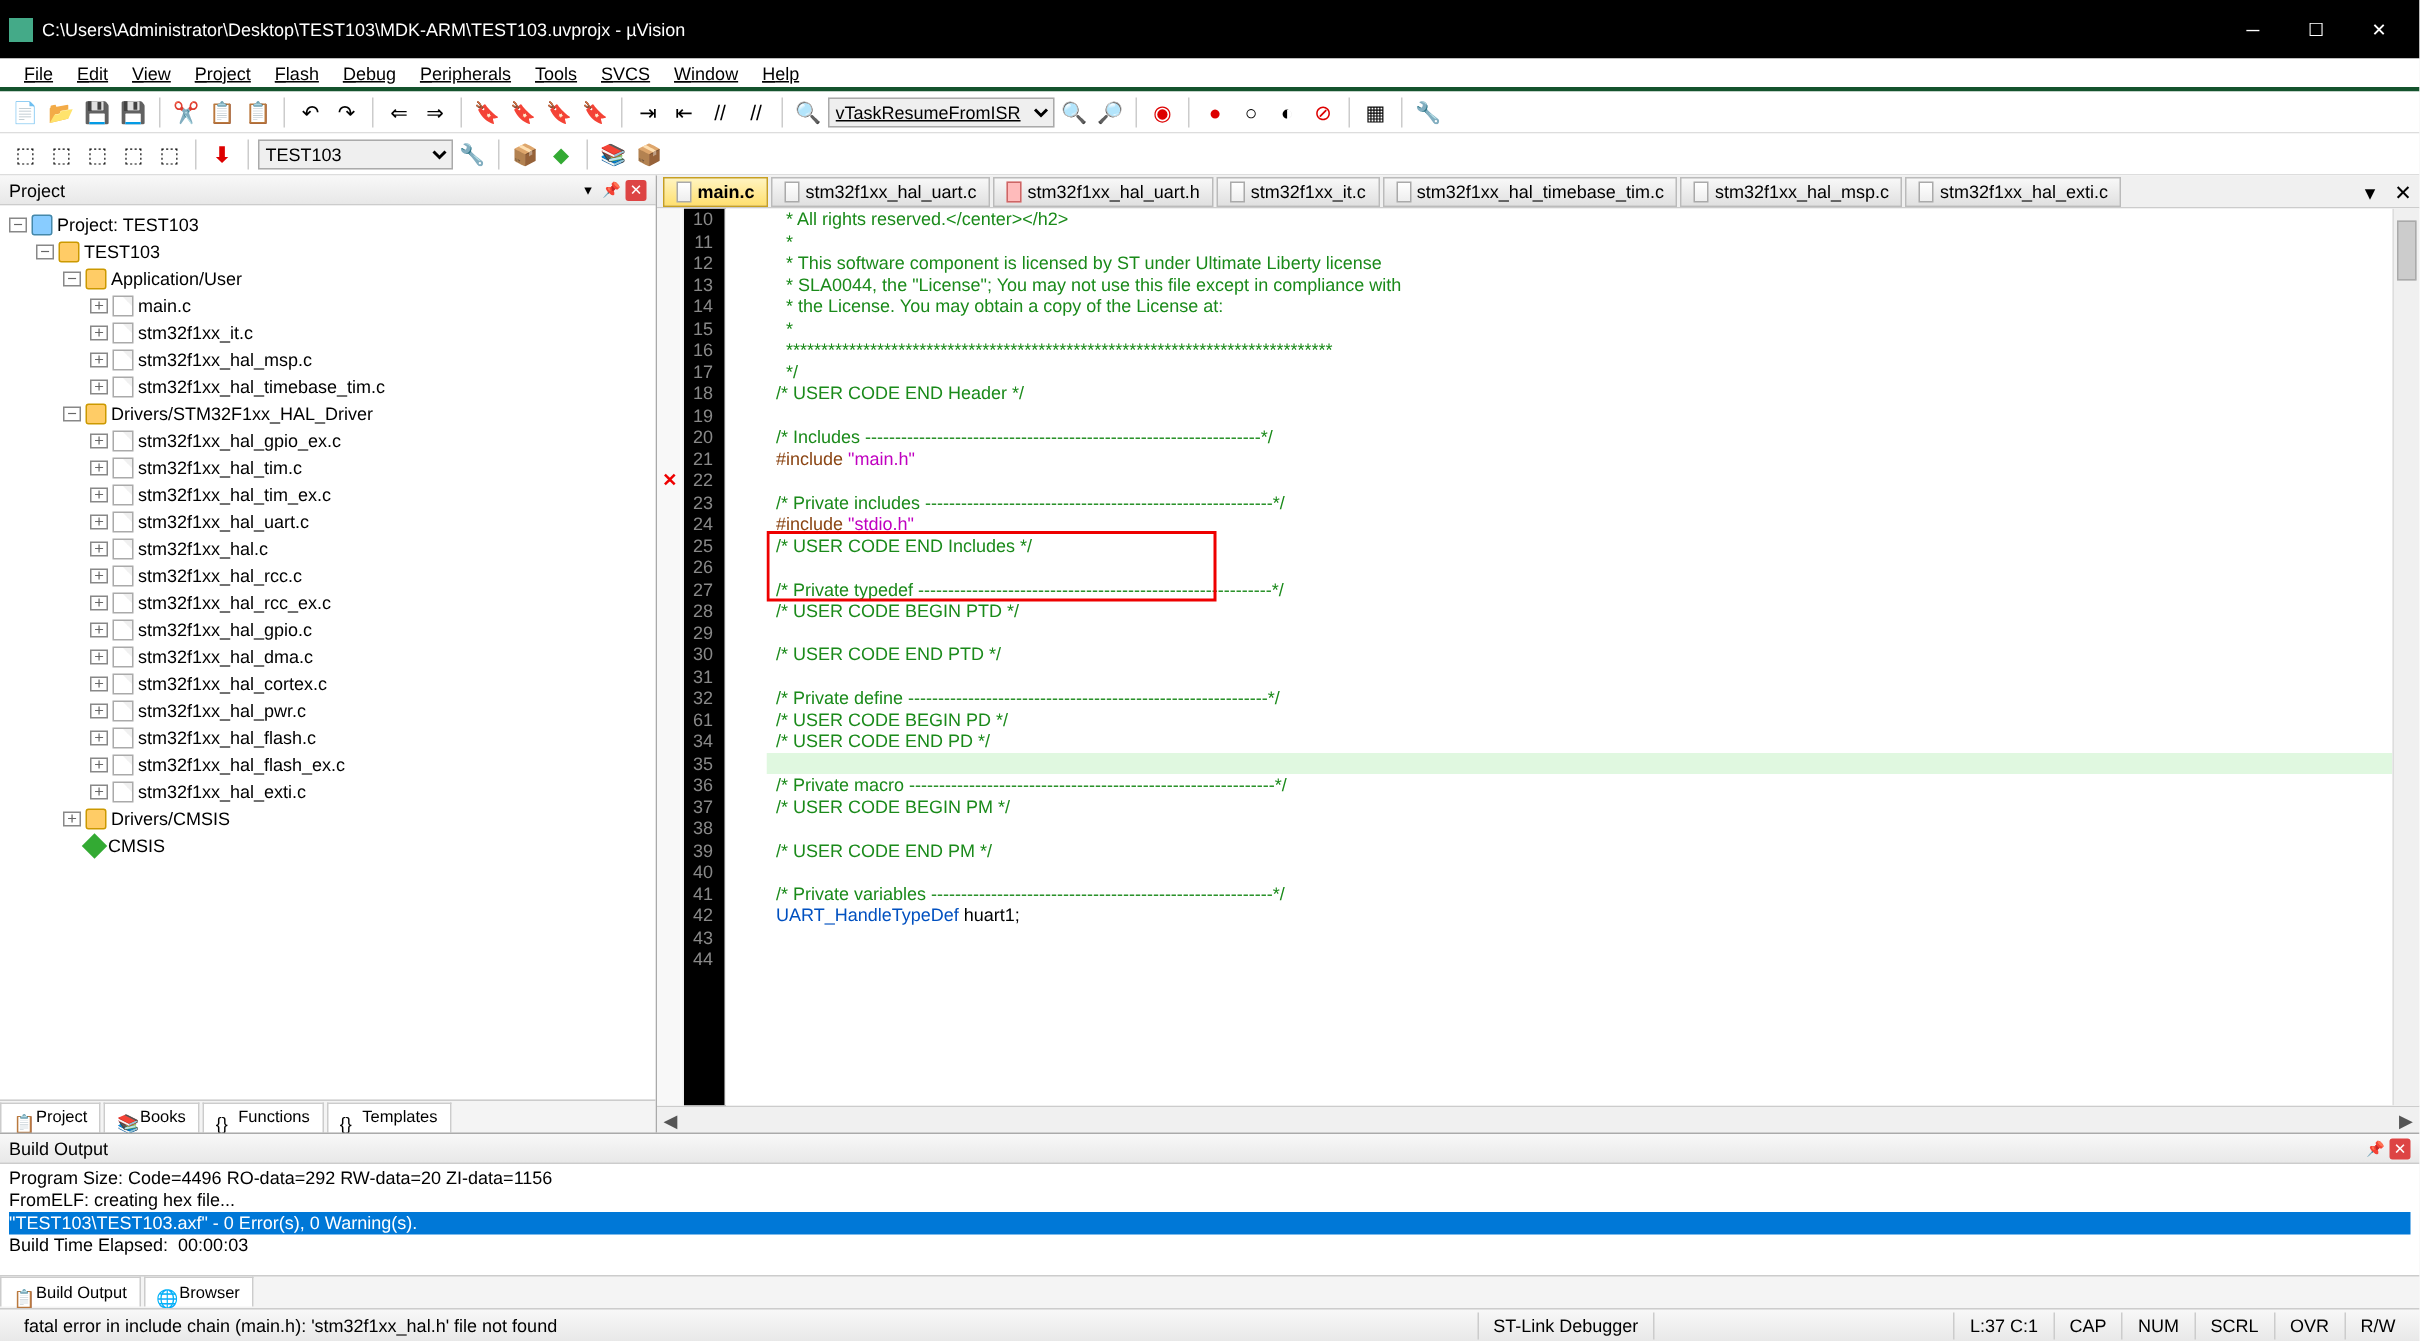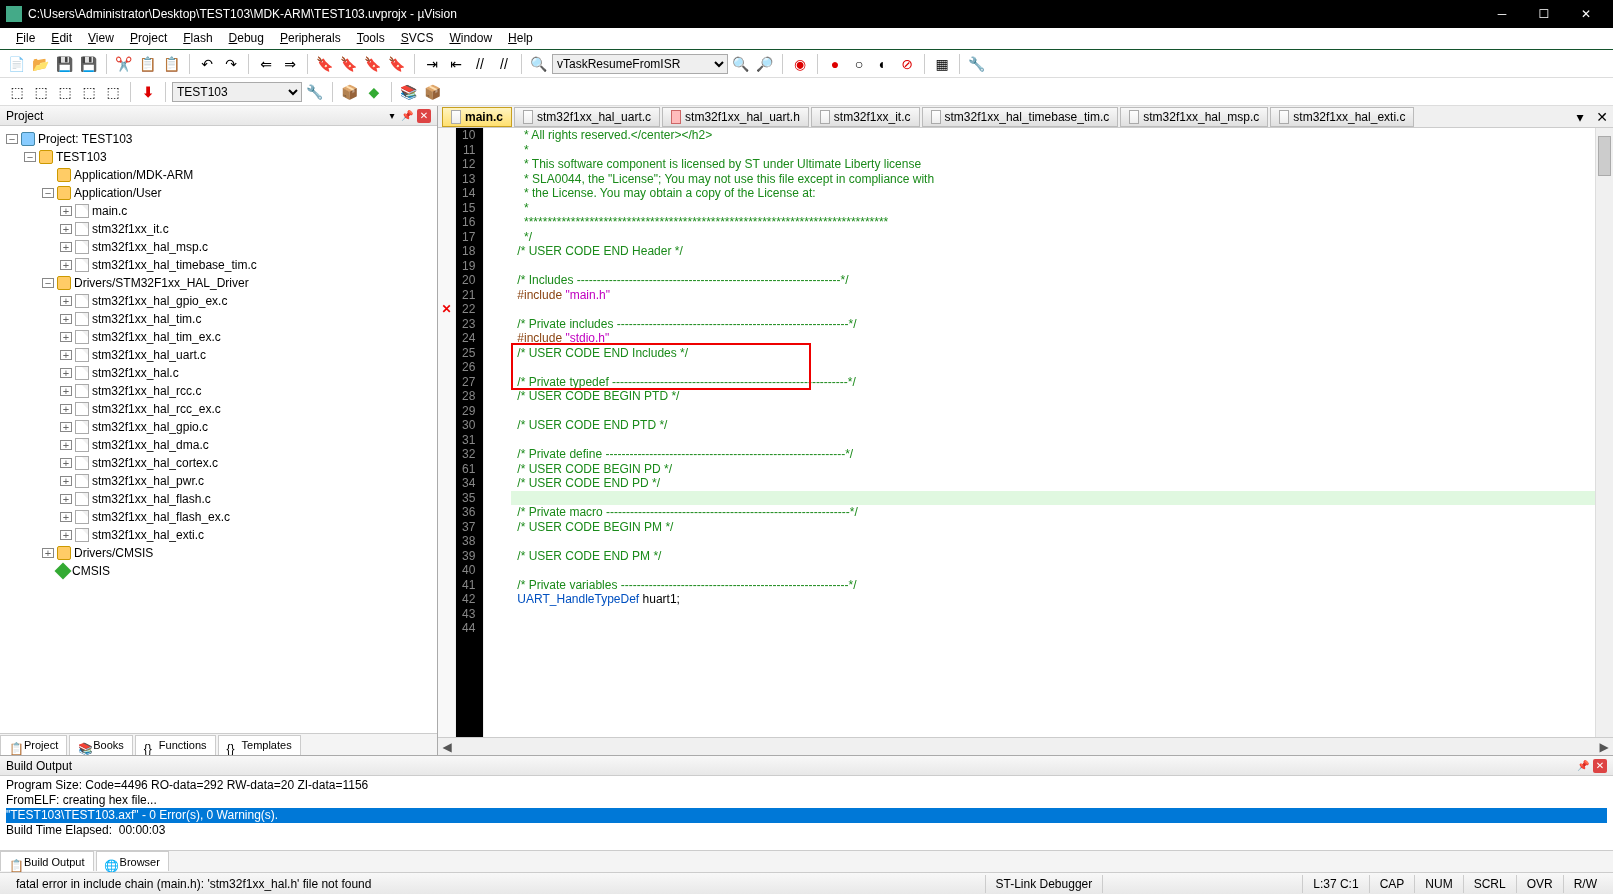--- a/index.html
+++ b/index.html
@@ -1,21 +1,21 @@
 <!DOCTYPE html>
 <html><head>
 <meta charset="utf-8">
 <style>
 * { margin:0; padding:0; box-sizing:border-box; font-family:"Segoe UI",Tahoma,sans-serif; font-size:12px; }
 body { background:#f0f0f0; width:1613px; height:894px; overflow:hidden; display:flex; flex-direction:column; }
-.titlebar { background:#000; color:#fff; height:28px; display:flex; align-items:center; padding:0 6px; }
+.titlebar { background:#000; color:#fff; height:39px; display:flex; align-items:center; padding:0 6px; }
 .titlebar .icon { width:16px; height:16px; background:#4a8; margin-right:6px; display:inline-block; }
 .titlebar .spacer { flex:1; }
 .titlebar .winbtn { width:42px; height:24px; display:flex; align-items:center; justify-content:center; color:#fff; cursor:pointer; }
-.menubar { background:#fff; height:22px; display:flex; padding:0 8px; border-bottom:1px solid #14532d; }
+.menubar { background:#fff; height:22px; display:flex; align-items:center; padding:0 8px; border-bottom:3px solid #14532d;text-decoration:underline; }
 .menubar .menuitem { padding:0 8px; height:20px; line-height:20px; cursor:pointer; }
 .menubar .menuitem u { text-decoration:underline; }
 .toolbar { background:#fff; height:28px; display:flex; align-items:center; padding:2px 6px; border-bottom:1px solid #ddd; gap:2px; }
 .toolbar .sep { width:1px; height:20px; background:#ccc; margin:0 4px; }
 .tbtn { width:22px; height:22px; display:flex; align-items:center; justify-content:center; border:1px solid transparent; cursor:pointer; font-size:14px; }
 .toolbar select, .toolbar input { height:20px; font-size:12px; border:1px solid #aaa; }
 .main { flex:1; display:flex; min-height:0; }
 .left-col { width:438px; display:flex; flex-direction:column; border-right:1px solid #aaa; }
 .panelhead { background:linear-gradient(#f8f8f8,#e8e8e8); height:20px; display:flex; align-items:center; padding:0 6px; border-bottom:1px solid #ccc; font-size:11px; }
 .panelhead .spacer { flex:1; }
@@ -114,21 +114,21 @@
   <div class="tbtn">🔖</div>
   <div class="tbtn">🔖</div>
   <div class="tbtn">🔖</div>
   <span class="sep"></span>
   <div class="tbtn">⇥</div>
   <div class="tbtn">⇤</div>
   <div class="tbtn">//</div>
   <div class="tbtn">//</div>
   <span class="sep"></span>
   <div class="tbtn">🔍</div>
-  <select style="width:176px;">
+  <select style="width:151px;text-decoration:underline;">
     <option>vTaskResumeFromISR</option>
   </select>
   <div class="tbtn">🔍</div>
   <div class="tbtn">🔎</div>
   <span class="sep"></span>
   <div class="tbtn" style="color:#d00;">◉</div>
   <span class="sep"></span>
   <div class="tbtn" style="color:#d00;">●</div>
   <div class="tbtn">○</div>
   <div class="tbtn">◐</div>
@@ -173,25 +173,20 @@
     <div class="tree" id="tree">
         <div class="tnode" style="padding-left: 6px;">
           <span class="exp">−</span>
           <span class="ficon proj"></span>
           <span>Project: TEST103</span>
         </div>
         <div class="tnode" style="padding-left: 24px;">
           <span class="exp">−</span>
           <span class="ficon folder"></span>
           <span>TEST103</span>
-        </div>
-        <div class="tnode" style="padding-left: 42px;">
-          <span class="exp blank">+</span>
-          <span class="ficon folder"></span>
-          <span>Application/MDK-ARM</span>
         </div>
         <div class="tnode" style="padding-left: 42px;">
           <span class="exp">−</span>
           <span class="ficon folder"></span>
           <span>Application/User</span>
         </div>
         <div class="tnode" style="padding-left: 60px;">
           <span class="exp">+</span>
           <span class="ficon cfile"></span>
           <span>main.c</span>

